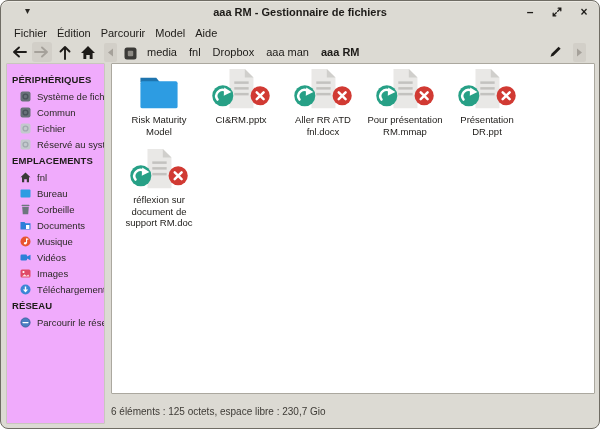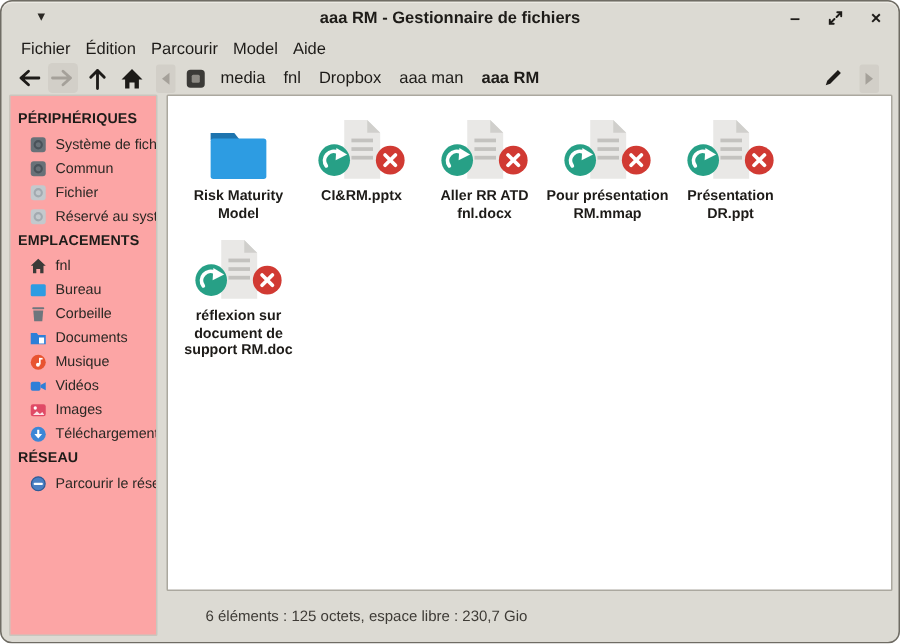--- a/index.html
+++ b/index.html
@@ -25,39 +25,39 @@
   .nav-btn.bg { background:#d2cfc8; }
   .mini-btn { width:13px; height:19px; display:flex; align-items:center; justify-content:center; background:#d2cfc8; border-radius:2px; margin:0 5px 0 3px; }
   .media-icon { width:13px; height:13px; margin:0 4px 0 2px; }
   .crumb { font-size:11px; color:#1d1b18; padding:0 6px; white-space:nowrap; }
   .crumb.current { font-weight:bold; }
   .tb-spacer { flex:1; }
   .pencil-btn { width:18px; height:18px; display:flex; align-items:center; justify-content:center; margin-right:6px; }
   
   .sidebar {
     position:absolute; left:5px; top:62px; width:99px; bottom:4px;
-    background:#fca5a5; border:1px solid #c9c6be; border-radius:1px;
+    background:#f0abfc; border:1px solid #c9c6be; border-radius:1px;
     padding-top:7px; overflow:hidden;
   }
   .side-header { height:17px; display:flex; align-items:center; padding-left:5px;
                  font-size:9.5px; font-weight:bold; color:#1d1b18; letter-spacing:.1px; }
   .side-item { height:16px; display:flex; align-items:center; padding-left:13px; cursor:default; }
   .si { width:11px; height:11px; flex:0 0 11px; display:flex; align-items:center; justify-content:center; margin-right:6px; }
   .sl { font-size:9.5px; color:#2a2824; white-space:nowrap; }
   .main {
     position:absolute; left:110px; top:62px; width:484px; height:331px;
     background:#ffffff; border:1px solid #aba89f; border-radius:1px;
-    padding:16px 4px 0 6px; overflow:hidden;font-weight:bold;
+    padding:5px 4px 0 6px; overflow:hidden;
   }
   .grid { display:flex; flex-wrap:wrap; }
   .file { width:82px; min-height:80px; display:flex; flex-direction:column; align-items:center; cursor:default; }
   .ficon { height:44px; display:flex; align-items:flex-end; justify-content:center; }
   .flabel { margin-top:1px; font-size:9.5px; line-height:1.22; color:#1d1b18; text-align:center; max-width:84px; word-wrap:break-word; }
   
-  .statusbar { position:absolute; left:120px; right:7px; top:396px; height:28px;
+  .statusbar { position:absolute; left:94px; right:7px; top:396px; height:28px;
                display:flex; align-items:center; padding-left:16px; }
   .status-text { font-size:10px; color:#3e3b36; }
   .hidden-defs { position:absolute; width:0; height:0; overflow:hidden; }
 </style>
 </head>
 <body>
 
 <svg class="hidden-defs" aria-hidden="true">
   <defs>
     <symbol id="sym-folder" viewBox="0 0 56 44">

